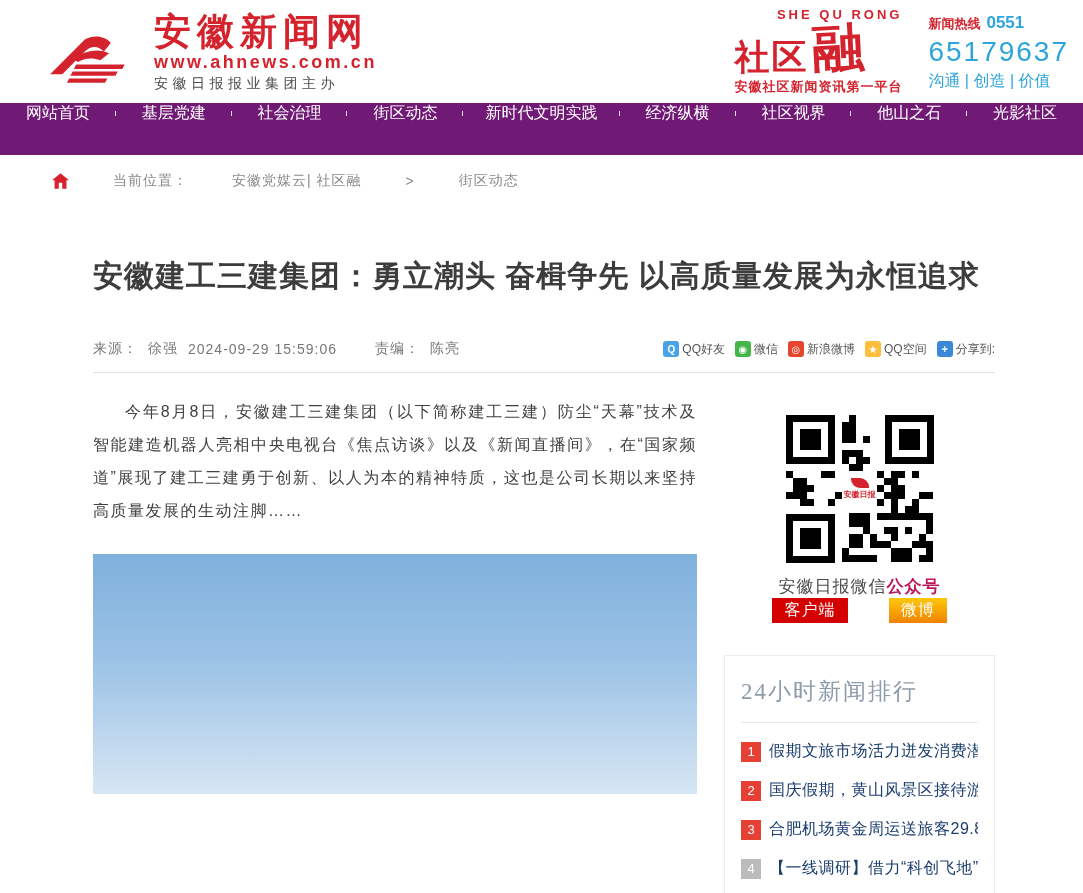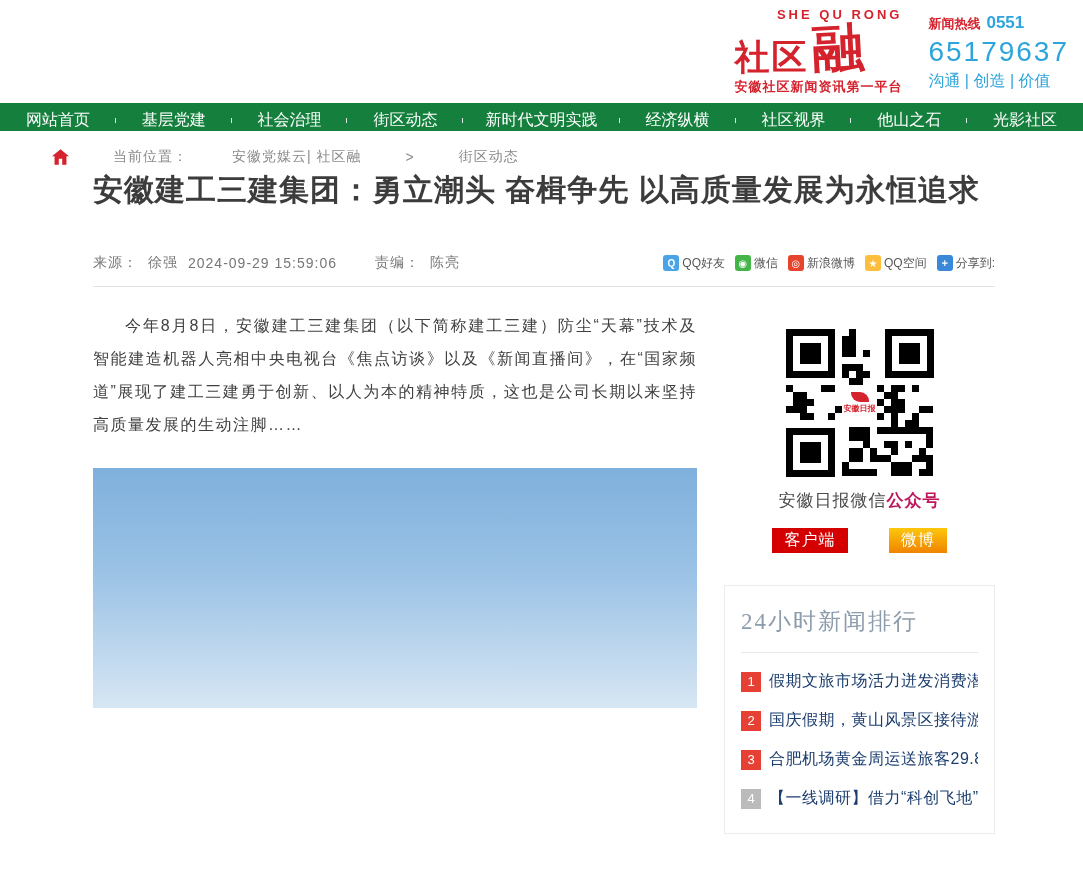--- a/index.html
+++ b/index.html
@@ -23,33 +23,33 @@
   .brand-name .cal { color:#d5232e; font-weight:bold; font-size:52px; font-family:"DejaVu Serif","Liberation Serif",serif; margin-left:4px; transform:rotate(-3deg); }
   .brand-tagline { color:#d5232e; font-size:13px; font-weight:bold; margin-top:4px; letter-spacing:1px; }
   .hotline { line-height:1.25; }
   .hotline-top { display:flex; align-items:baseline; gap:6px; }
   .hotline-label { color:#d5232e; font-size:13px; font-weight:bold; }
   .hotline-area { color:#2da4db; font-size:17px; font-weight:bold; }
   .hotline-number { color:#2da4db; font-size:28px; letter-spacing:2px; }
   .hotline-slogan { color:#2da4db; font-size:16px; margin-top:2px; }
 
   
-  .nav { height:28px; background:#15803d; display:flex; align-items:flex-end; }
+  .nav { height:52px; background:#701a75; display:flex; align-items:flex-start; }
   .nav-item { flex:1; display:flex; align-items:center; justify-content:center; color:#fff; font-size:16px; cursor:pointer; position:relative; white-space:nowrap; }
   .nav-item:not(:last-child)::after { content:""; position:absolute; right:0; top:8px; bottom:8px; width:1px; background:rgba(255,255,255,.85); }
   .nav-item.wide { flex:1.35; }
 
   
   .breadcrumb { display:flex; align-items:center; gap:8px; margin:17px 0 0 52px; color:#8a8a8a; font-size:14px; }
   .breadcrumb .home-icon { width:17px; height:16px; display:inline-block; }
   .breadcrumb span { letter-spacing:1px;margin-left:36px; }
 
   
   .main { width:902px; margin:0 auto 0 93px; }
-  .article-title { font-size:30px; font-weight:bold; color:#3c3c3c; line-height:48px; letter-spacing:1px; }
+  .article-title { margin-top:62px; font-size:30px; font-weight:bold; color:#3c3c3c; line-height:48px; letter-spacing:1px; }
   .meta-row { margin-top:40px; display:flex; align-items:center; font-size:14px; color:#777; }
   .meta-row .m { margin-right:10px; letter-spacing:1px; }
   .meta-row .gap { width:28px; }
   .share-row { margin-left:auto; display:flex; align-items:center; gap:10px; font-size:12px; color:#565656; }
   .share-item { display:flex; align-items:center; gap:3px; cursor:pointer; }
   .si { width:16px; height:16px; border-radius:3px; color:#fff; font-size:10px; font-weight:bold; display:inline-flex; align-items:center; justify-content:center; font-style:normal; }
   .si-qq { background:#49a3e7; }
   .si-wechat { background:#44b549; }
   .si-weibo { background:linear-gradient(#f7men 0,#e6162d 100%); background:#e6442c; }
   .si-qzone { background:#fdbe3d; color:#fff; }
@@ -68,38 +68,52 @@
   .qr-box { width:148px; height:148px; margin:0 auto; position:relative; background:#fff; }
   .qr-cell { position:absolute; width:7px; height:7px; background:#000; }
   .finder { position:absolute; width:49px; height:49px; border:7px solid #000; background:#fff; }
   .finder::after { content:""; position:absolute; inset:7px; background:#000; }
   .finder.tl { top:0; left:0; } .finder.tr { top:0; right:0; } .finder.bl { bottom:0; left:0; }
   .qr-logo { position:absolute; left:50%; top:50%; transform:translate(-50%,-50%); width:40px; height:40px; background:#fff; border-radius:8px; box-shadow:0 0 0 2px #fff; display:flex; flex-direction:column; align-items:center; justify-content:center; }
   .qr-logo .swoosh { width:18px; height:10px; background:#d5232e; border-radius:0 9px 0 9px; }
   .qr-logo .t { color:#d5232e; font-size:8px; font-weight:bold; letter-spacing:0; line-height:10px; margin-top:2px; }
   .qr-caption { margin-top:12px; font-size:17px; color:#4a4a4a; letter-spacing:1px; }
   .qr-caption b { color:#be185d; }
-  .side-buttons { margin-top:16px; display:flex; justify-content:center; gap:41px; }
+  .side-buttons { margin-top:0; display:flex; justify-content:center; gap:41px; }
   .btn-app { width:76px; height:25px; background:#d40000; color:#fff; font-size:16px; display:flex; align-items:center; justify-content:center; cursor:pointer; letter-spacing:1px; }
   .btn-weibo { width:58px; height:25px; background:linear-gradient(#fdc70c,#f08300); color:#fff; font-size:16px; display:flex; align-items:center; justify-content:center; cursor:pointer; letter-spacing:1px; }
 
   .rank-box { margin-top:32px; border:1px solid #ececec; padding:20px 16px 24px 16px; min-height:240px; }
   .rank-title { font-family:"Liberation Serif","DejaVu Serif",serif; font-size:23px; color:#8d9cab; letter-spacing:2px; font-weight:normal; }
   .rank-hr { height:1px; background:#e8e8e8; margin:15px 0 10px 0; }
   .rank-item { display:flex; align-items:center; margin-top:18px; overflow:hidden; white-space:nowrap; cursor:pointer; }
   .rank-badge { flex:0 0 auto; width:20px; height:20px; margin-right:8px; background:#e64035; color:#fff; font-size:13px; display:flex; align-items:center; justify-content:center; }
   .rank-badge.gray { background:#bbbbbb; }
   .rank-text { font-size:16px; color:#1b3d6e; overflow:hidden; white-space:nowrap; letter-spacing:0.5px; }
 </style>
 </head>
 <body>
 
 <div class="page">
 
   <div class="header">
+    <div class="logo-wrap">
+      <svg class="logo-mark" viewBox="0 0 100 60">
+        <path d="M4,44 L44,4 C54,-2 68,0 74,8 L66,18 C58,10 50,12 44,18 L18,44 Z" fill="#d5232e"></path>
+        <path d="M30,26 C45,16 62,14 72,20 L62,28 C52,24 42,26 36,30 Z" fill="#d5232e"></path>
+        <rect x="34" y="33" width="56" height="5" fill="#d5232e" transform="skewX(-28)" transform-origin="34 33"></rect>
+        <rect x="30" y="41" width="52" height="5" fill="#d5232e" transform="skewX(-28)" transform-origin="30 41"></rect>
+        <rect x="26" y="49" width="44" height="5" fill="#d5232e" transform="skewX(-28)" transform-origin="26 49"></rect>
+      </svg>
+      <div class="logo-text">
+        <div class="site-name">安徽新闻网</div>
+        <div class="site-url">www.ahnews.com.cn</div>
+        <div class="site-host">安徽日报报业集团主办</div>
+      </div>
+    </div>
     <div class="header-right">
       <div class="brand">
         <div class="brand-en">SHE QU RONG</div>
         <div class="brand-name">
           <span class="cn">社区</span>
           <span class="cal">融</span>
         </div>
         <div class="brand-tagline">安徽社区新闻资讯第一平台</div>
       </div>
       <div class="hotline">

